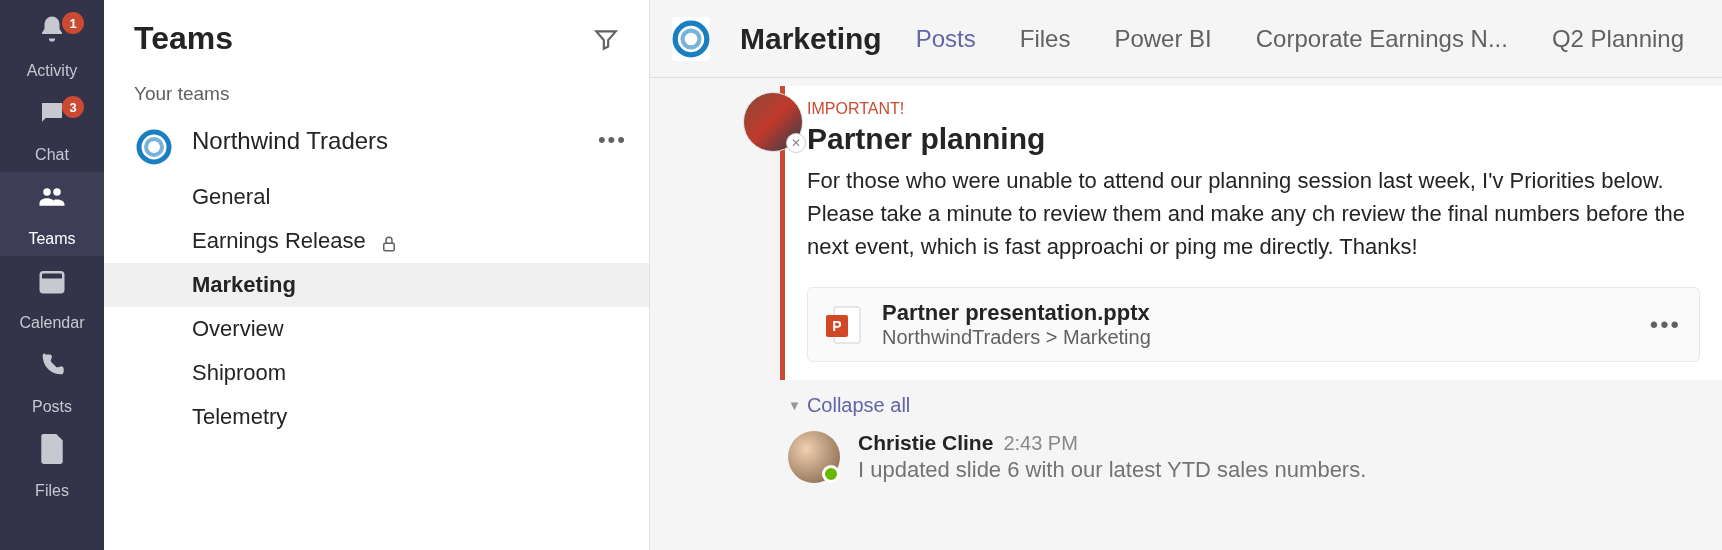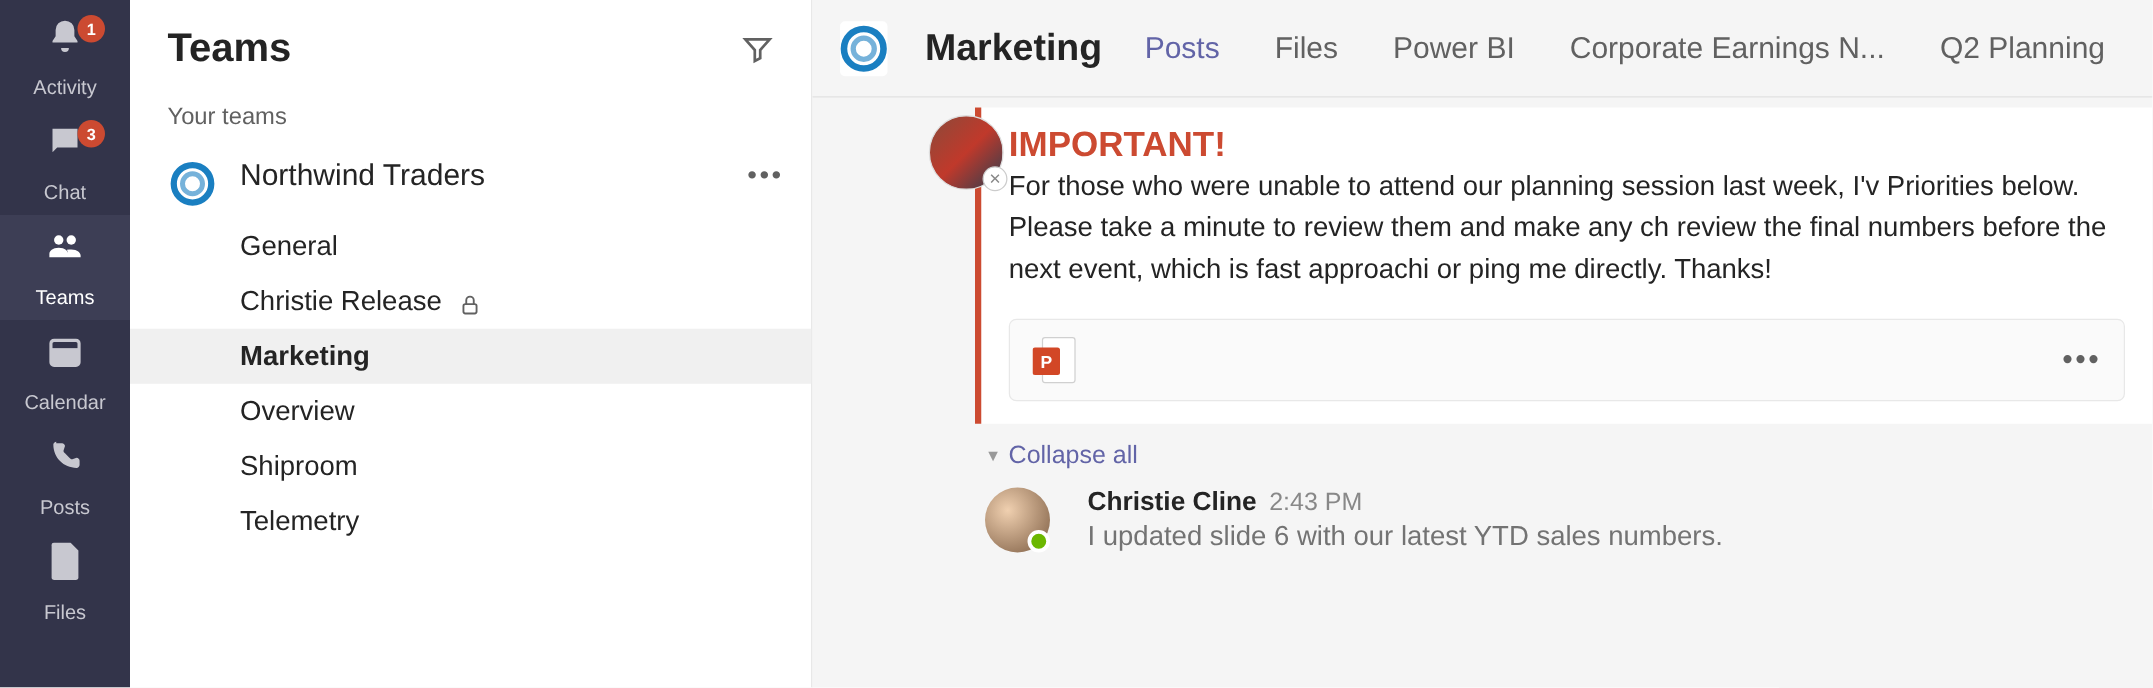--- a/index.html
+++ b/index.html
@@ -28,31 +28,31 @@
 .topbar{height:78px;background:#f5f5f5;display:flex;align-items:center;padding:0 22px;gap:30px;border-bottom:1px solid #e1e1e1}
 .ch-logo{width:44px;height:44px;background:#fff;border-radius:4px;display:flex;align-items:center;justify-content:center}
 .ch-title{font-size:30px;font-weight:700}
 .tabs{display:flex;gap:44px;margin-left:4px}
 .tab{font-size:24px;color:#616161;cursor:pointer;white-space:nowrap}
 .tab.active{color:#6264a7;font-weight:400}
 .content{flex:1;padding:0 0 0 130px;overflow:hidden;position:relative}
 .avatar{position:absolute;left:-42px;top:6px;width:60px;height:60px;border-radius:50%;background:linear-gradient(135deg,#8b4a3a 0%,#c0392b 50%,#2c3e50 100%);border:1px solid #ddd}
 .avatar .x{position:absolute;bottom:-2px;right:-4px;width:20px;height:20px;border-radius:50%;background:#fff;border:1px solid #ccc;display:flex;align-items:center;justify-content:center;font-size:12px;color:#888}
 .post{background:#fff;border-left:5px solid #cc4a31;padding:14px 22px 18px 22px;position:relative;margin-top:8px}
-.imp{color:#cc4a31;font-weight:700;font-size:28px}
+.imp{color:#cc4a31;font-weight:400;font-size:16px}
 .ptitle{font-size:30px;font-weight:700;margin:4px 0 8px 0;color:#242424}
 .pbody{font-size:22px;color:#242424;line-height:1.5}
 .attach{margin-top:24px;background:#fafafa;border:1px solid #e8e8e8;border-radius:6px;padding:12px 18px;display:flex;align-items:center;gap:20px}
 .ppt{width:36px;height:40px;position:relative}
 .attach-text .fname{font-size:22px;font-weight:700;color:#242424}
 .attach-text .floc{font-size:20px;color:#616161}
 .attach-dots{margin-left:auto;font-size:24px;color:#616161;letter-spacing:2px}
 .collapse{font-size:20px;color:#6264a7;margin:14px 0 14px 8px;cursor:pointer;display:flex;align-items:center;gap:6px}
 .collapse .tri{font-size:13px;color:#999}
-.reply{display:flex;gap:30px;padding-left:8px;align-items:flex-start}
+.reply{display:flex;gap:18px;padding-left:8px;align-items:flex-start}
 .reply-av{width:52px;height:52px;border-radius:50%;background:radial-gradient(circle at 35% 35%,#f0d0b0,#7a5a40);position:relative}
 .presence{position:absolute;bottom:0;right:0;width:18px;height:18px;border-radius:50%;background:#6bb700;border:3px solid #fff}
 .reply-body .hdr .name{font-size:21px;font-weight:700;color:#242424}
 .reply-body .hdr .time{font-size:20px;color:#888;margin-left:10px}
 .reply-body .msg{font-size:22px;color:#737373;margin-top:2px}
 svg{display:block}
 </style>
 </head>
 <body>
 
@@ -131,21 +131,21 @@
         </svg>
       </span>
     <span class="team-name">Northwind Traders</span>
     <span class="dots">•••</span>
   </div>
   <div class="channels">
     <div class="channel">
         <span>General</span>
       </div>
     <div class="channel">
-        <span>Christie Release</span>
+        <span>Earnings Release</span>
         <span class="lock">
           <svg width="18" height="20" viewBox="0 0 24 24" fill="none" stroke="currentColor" stroke-width="2">
             <rect x="5" y="11" width="14" height="10" rx="2"></rect>
             <path d="M8 11V7a4 4 0 0 1 8 0v4"></path>
           </svg>
         </span>
       </div>
     <div class="channel selected">
         <span>Marketing</span>
       </div>
@@ -179,29 +179,34 @@
       <span class="tab">Tre</span>
     </div>
   </div>
 
   <div class="content">
     <div class="post">
       <div class="avatar">
           <span class="x">✕</span>
         </div>
       <div class="imp">IMPORTANT!</div>
+      <div class="ptitle">Partner planning</div>
       <div class="pbody">For those who were unable to attend our planning session last week, I'v Priorities below.  Please take a minute to review them and make any ch review the final numbers before the next event, which is fast approachi or ping me directly. Thanks!</div>
       <div class="attach">
         <span class="ppt">
             <svg width="36" height="40" viewBox="0 0 36 40">
               <rect x="8" y="2" width="26" height="36" rx="2" fill="#fff" stroke="#d0d0d0"></rect>
               <rect x="0" y="10" width="22" height="22" rx="2" fill="#d24726"></rect>
               <text x="11" y="26" font-size="14" font-weight="700" fill="#fff" text-anchor="middle">P</text>
             </svg>
           </span>
+        <div class="attach-text">
+          <div class="fname">Partner presentation.pptx</div>
+          <div class="floc">NorthwindTraders &gt; Marketing</div>
+        </div>
         <span class="attach-dots">•••</span>
       </div>
     </div>
     <div class="collapse">
         <span class="tri">▼</span>
         <span>Collapse all</span>
       </div>
     <div class="reply">
       <div class="reply-av">
           <span class="presence"></span>

